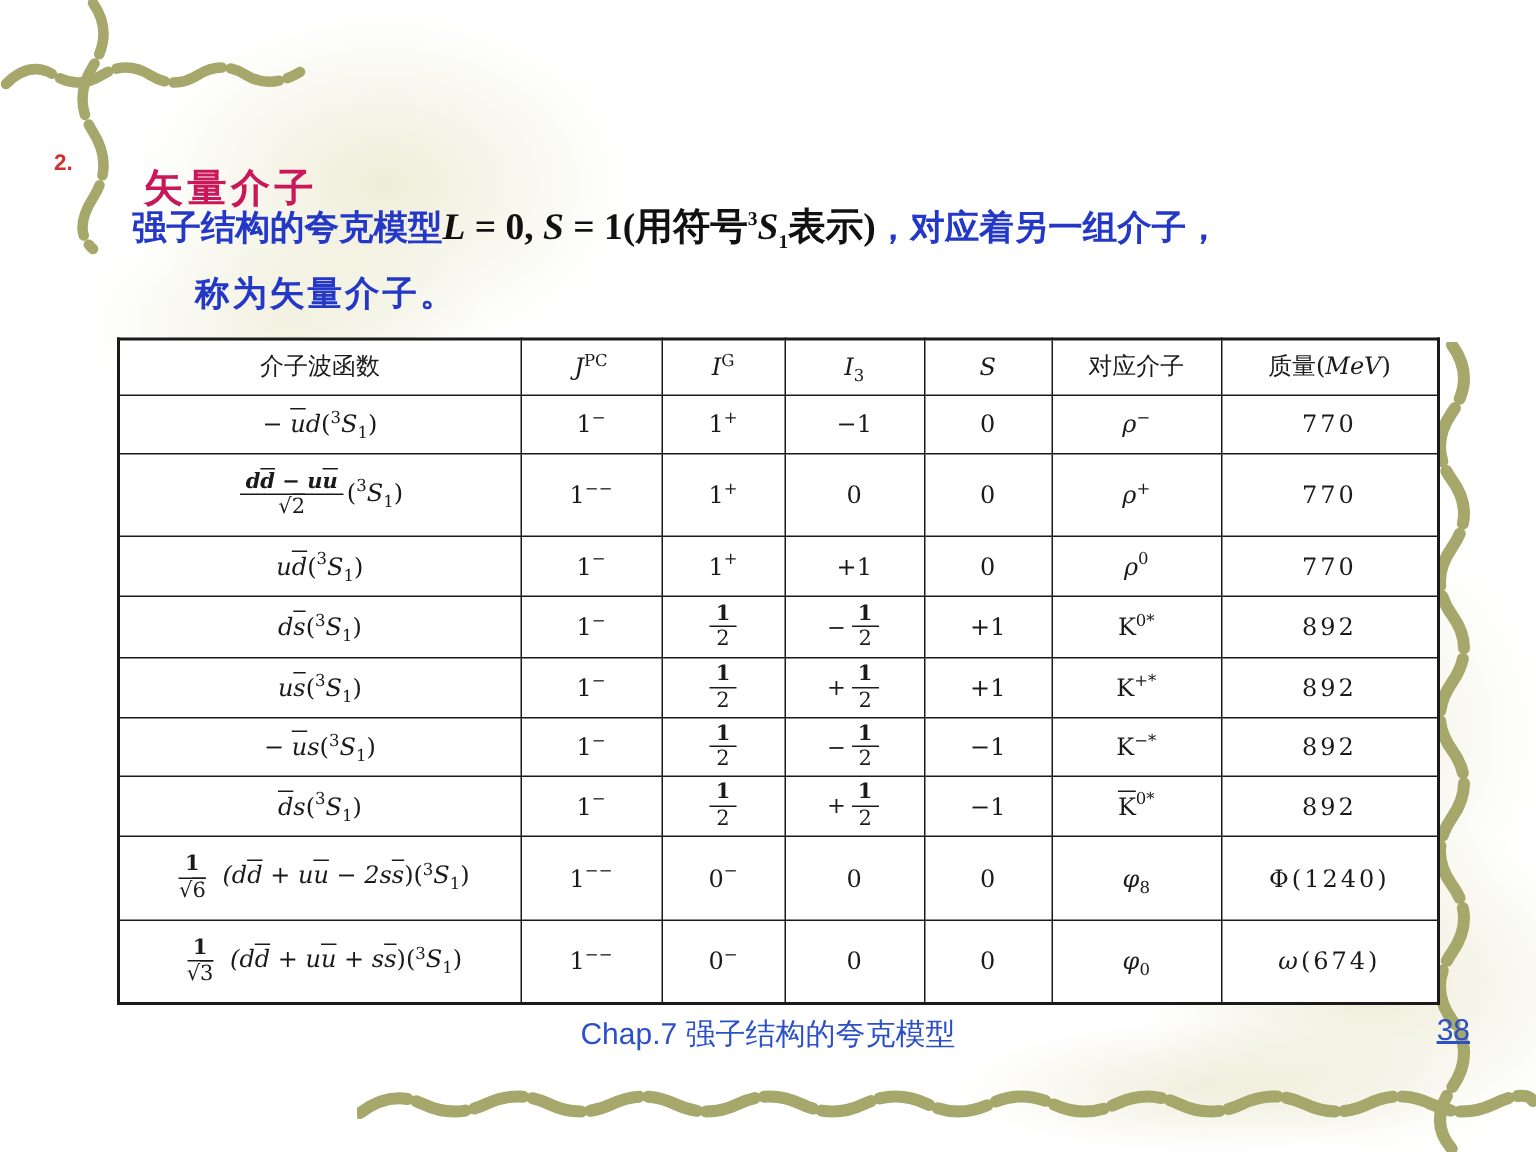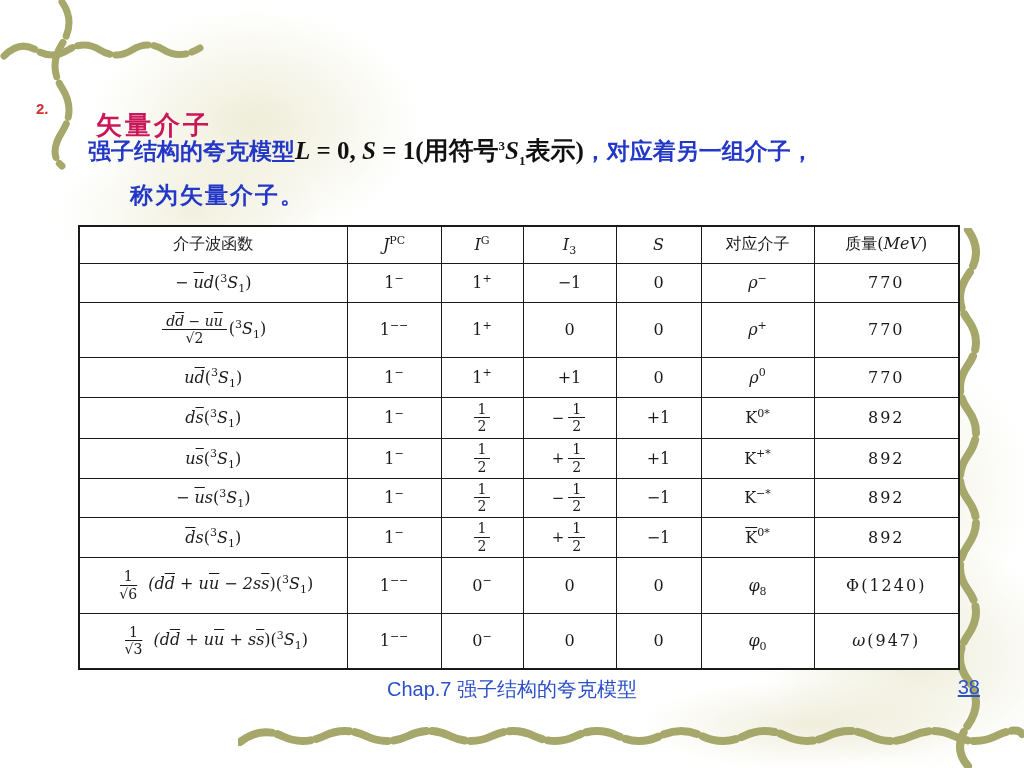--- a/index.html
+++ b/index.html
@@ -58,21 +58,21 @@
   td:last-child{letter-spacing:2px;margin-left:32px;}
   .tk-t{font-style:normal;}
   .tk-i{font-style:italic;}
   .tk-ov{font-style:italic;text-decoration:overline;}
   .tk-ovt{font-style:normal;text-decoration:overline;}
   .tk-sup{font-size:11px;vertical-align:super;line-height:0;margin-top:28px;}
   .tk-sub{font-size:11px;vertical-align:sub;line-height:0;}
   .tk-sign{font-size:15px;margin-right:2px;vertical-align:middle;}
   .frac{display:inline-flex;flex-direction:column;align-items:center;
     vertical-align:middle;line-height:1.15;margin:0 2px;}
-  .fnum{border-bottom:1px solid #1a1a1a;padding:0 4px;font-size:14px;}
+  .fnum{border-bottom:1px solid #1a1a1a;padding:0 4px;font-size:14px;font-weight:bold;}
   .fden{padding:0 4px;font-size:14px;}
 
   .footer-chapter{position:absolute;left:0;right:0;top:676px;z-index:3;
     text-align:center;color:var(--footer-blue);font-size:20px;}
   .footer-page{position:absolute;right:44px;top:676px;z-index:3;
     color:var(--footer-blue);font-size:20px;text-decoration:underline;}
 </style>
 </head>
 <body>
 
@@ -228,19 +228,19 @@
       <tr>
         <td><span class="frac">
             <span class="fnum"><span class="tk-t">1</span></span>
             <span class="fden"><span class="tk-t">√</span><span class="tk-ovt">3</span></span>
           </span><span class="tk-i"> (d</span><span class="tk-ov">d</span><span class="tk-i"> + u</span><span class="tk-ov">u</span><span class="tk-i"> + s</span><span class="tk-ov">s</span><span class="tk-t">)(</span><span class="tk-sup">3</span><span class="tk-i">S</span><span class="tk-sub">1</span><span class="tk-t">)</span></td>
         <td><span class="tk-t">1</span><span class="tk-sup">−−</span></td>
         <td><span class="tk-t">0</span><span class="tk-sup">−</span></td>
         <td><span class="tk-t">0</span></td>
         <td><span class="tk-t">0</span></td>
         <td><span class="tk-i">φ</span><span class="tk-sub">0</span></td>
-        <td><span class="tk-i">ω</span><span class="tk-t">(947)</span></td>
+        <td><span class="tk-i">ω</span><span class="tk-t">(674)</span></td>
       </tr>
     </tbody>
 </table>
 
 <div class="footer-chapter">Chap.7 强子结构的夸克模型</div>
 <div class="footer-page">38</div>
 
 </body></html>

